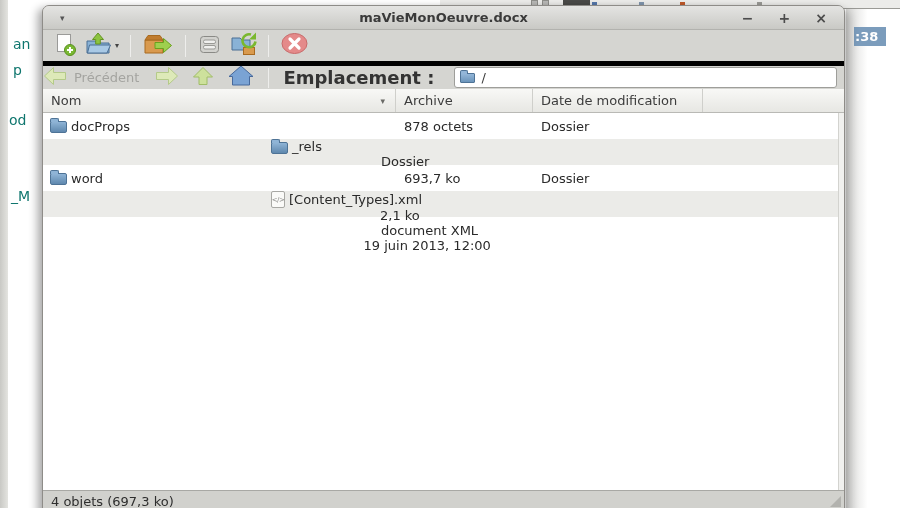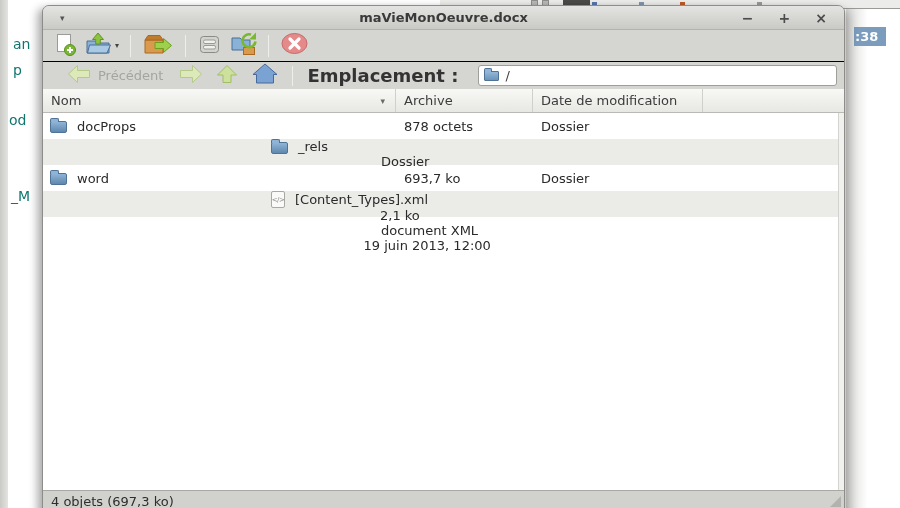--- a/index.html
+++ b/index.html
@@ -42,21 +42,21 @@
 
   .menubar { height:26px; flex:0 0 26px; display:flex; align-items:center; padding-left:10px; }
   .menu-item { padding:0 11px; font-size:13px; color:#2c2c2c; }
 
   .toolbar { height:31px; flex:0 0 31px; display:flex; align-items:center; padding-left:6px; }
   .tool-btn { display:flex; align-items:center; justify-content:center; height:28px; padding:0 4px; }
   .tb-sep { width:1px; height:22px; background:#aeaeaa; border-right:1px solid #eeeeec; margin:0 7px; }
   .caret { font-size:8px; color:#444; margin-left:3px; align-self:center; }
 
   .locationbar { height:28px; flex:0 0 28px; display:flex; align-items:center;
-    padding-left:24px; border-top:1px solid #000000; }
+    padding-left:0; border-top:5px solid #000000; }
   .nav-btn { display:flex; align-items:center; margin-right:4px; }
   .nav-back-label { color:#a4a4a0; font-size:13px; margin:0 12px 0 7px; }
   .loc-sep { width:1px; height:20px; background:#aeaeaa; border-right:1px solid #eeeeec; margin:0 8px 0 10px; }
   .loc-label { font-weight:bold; font-size:18px; color:#333; margin:0 20px 0 6px; white-space:nowrap; }
   .loc-field { flex:1; margin-right:7px; height:21px; background:#fff;
     border:1px solid #9e9e9a; border-radius:3px; display:flex; align-items:center;
     padding-left:5px; gap:6px; }
   .loc-path { font-size:13px; color:#3a3a3a; }
 
   .mini-folder { width:15px; height:10px; position:relative; border-radius:1px;
@@ -74,21 +74,21 @@
   .hcell.type { width:135px; }
   .hcell.date { width:170px; }
   .hcell.strip { flex:1; border-right:none; }
   .sort-arrow { font-size:9px; color:#6a6a66; }
 
   .listarea { flex:1; background:#ffffff; display:flex; overflow:hidden; }
   .rows { width:795px; }
   .scrollstrip { flex:1; background:#f1f1ef; border-left:1px solid #d3d3cf; }
   .row { height:26px; display:flex; align-items:center; font-size:13px; color:#2a2a2a; }
   .row.alt { background:#ebebe8;flex-direction:column; }
-  .cell-name { width:353px; display:flex; align-items:center; gap:10px; padding-left:7px; }
+  .cell-name { width:353px; display:flex; align-items:center; gap:4px; padding-left:7px; }
   .cell-size { width:137px; padding-left:8px; }
   .cell-type { width:135px; padding-left:8px; }
   .cell-date { width:170px; padding-left:8px; white-space:nowrap; }
 
   .folder-ic { width:17px; height:12px; position:relative; border-radius:2px; flex:0 0 17px;
     background:linear-gradient(#8fb4d6,#5f88ae); border:1px solid #4e7396; margin-top:2px; }
   .folder-ic::before { content:""; position:absolute; top:-4px; left:-1px; width:7px; height:3px;
     background:#8fb4d6; border:1px solid #4e7396; border-bottom:none; border-radius:2px 2px 0 0; }
   .xml-ic { width:14px; height:17px; flex:0 0 14px; background:#fafaf8; border:1px solid #a8a8a4;
     border-radius:2px; font-size:7px; color:#8a8a88; display:flex; align-items:center;

